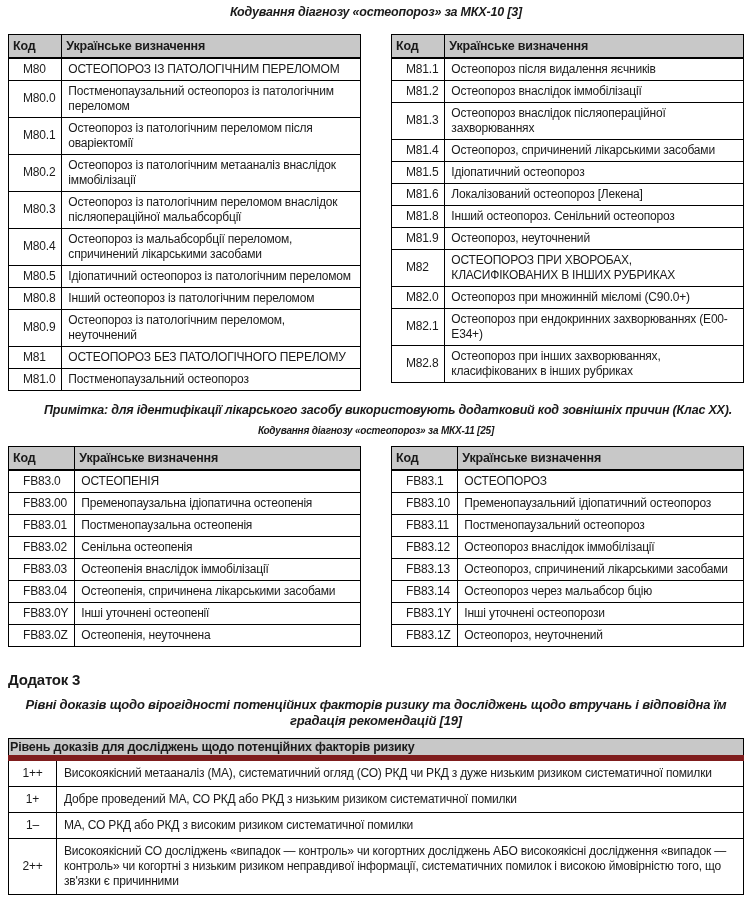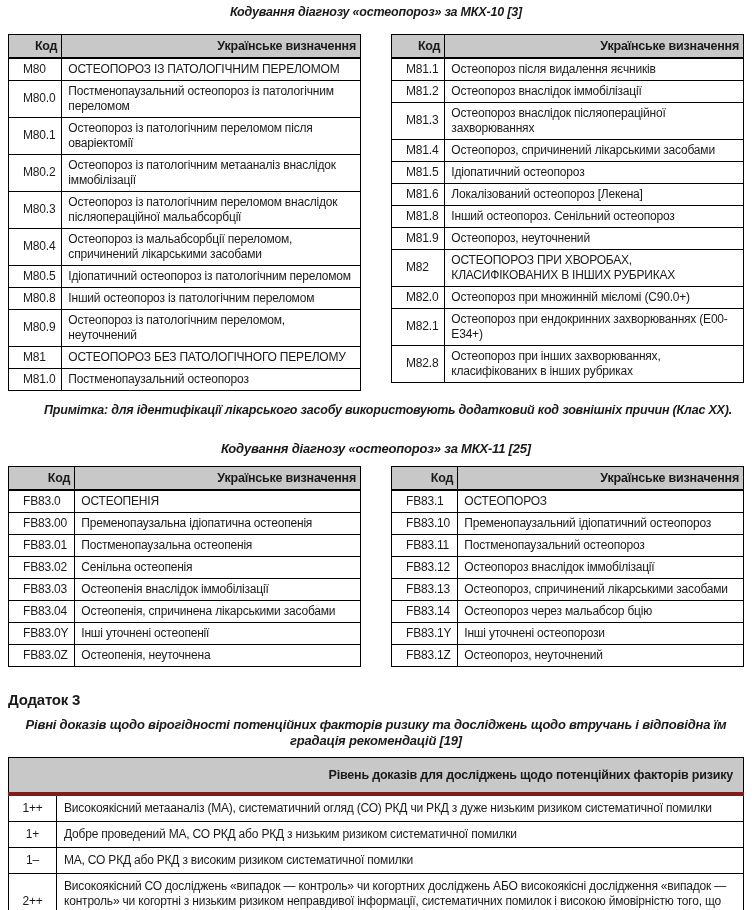--- a/index.html
+++ b/index.html
@@ -13,42 +13,42 @@
   }
   .page { padding: 5px 8px 8px 8px; }
 
   .doc-title {
     text-align: center;
     font-weight: bold;
     font-style: italic;
     font-size: 12.5px;
     line-height: 1.25;
   }
-  .title-mkx11 { margin-top: 24px; margin-bottom: 9px; font-size: 13px; }
+  .title-mkx11 { margin-top: 8px; margin-bottom: 9px; font-size: 10px; }
   .title-evidence { margin: 9px auto 8px auto; font-size: 13px; max-width: 712px; }
 
   .tables-row {
     display: flex;
     gap: 30px;
     align-items: flex-start;
     margin-top: 13px;
   }
   .tables-row > table { flex: 1 1 0; }
 
   table {
     border-collapse: collapse;
     width: 100%;
     border: 1.5px solid #000;
   }
   th, td { border: 1px solid #000; }
   th {
     background: #c8c8c8;
     font-size: 12.5px;
     padding: 4px 4px;
-    text-align: right;
+    text-align: left;
     border-bottom: 2px solid #000;
   }
   td {
     font-size: 12px;
     padding: 3px 6px;
     line-height: 1.25;
     vertical-align: middle;
   }
   td.code-cell { white-space: nowrap; padding-left: 14px; }
   .codes-table col.c-code { width: 53px; }
@@ -63,21 +63,21 @@
   }
 
   .appendix {
     margin-top: 24px;
     font-weight: bold;
     font-size: 15px;
   }
 
   .evidence-table { margin-top: 4px; }
   .evidence-table col.c-level { width: 48px; }
-  .evidence-table th { border-bottom: 4px solid #7f1d1d; padding: 10px; }
+  .evidence-table th { border-bottom: 6px solid #7f1d1d; padding: 1px; }
   .evidence-table td { padding: 5px 7px; }
   .evidence-table td.level-cell { text-align: center; white-space: nowrap; }
 </style>
 </head>
 <body>
 
 <div class="page">
 
   <div class="doc-title">Кодування діагнозу «остеопороз» за МКХ-10 [3]</div>
 

